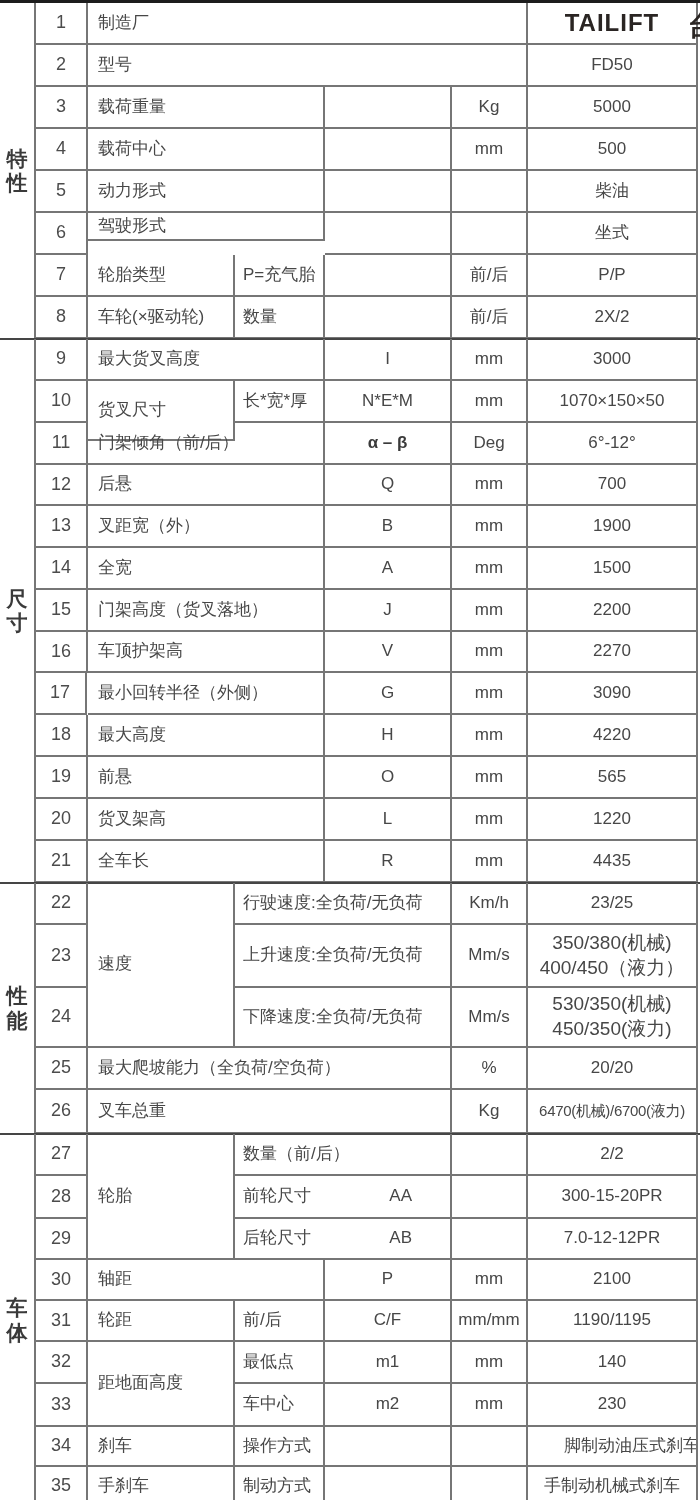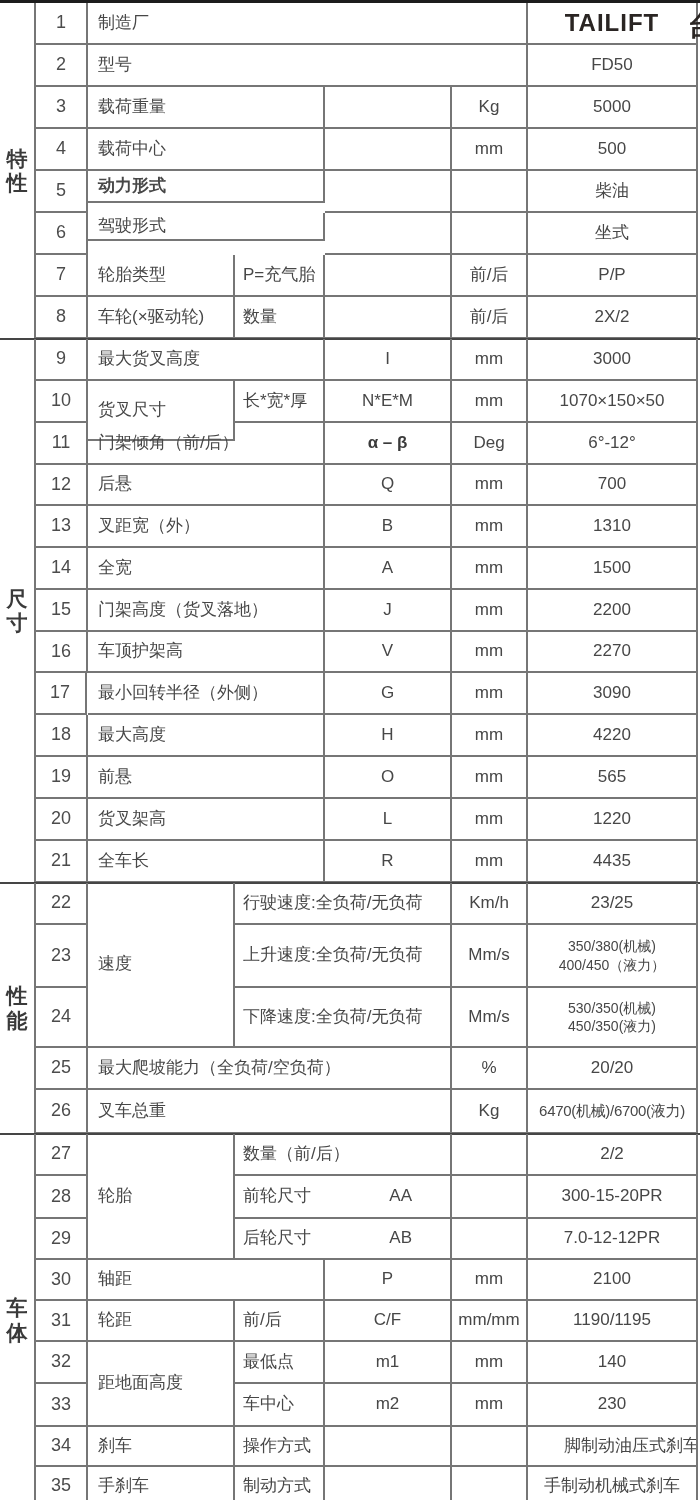--- a/index.html
+++ b/index.html
@@ -30,21 +30,21 @@
   .cell.cat{
     border-bottom:none;
     font-weight:bold;font-size:21px;color:#3a3a3a;
     flex-direction:column;letter-spacing:0;line-height:1.15;
   }
   .cell.cat span{display:block;}
   .cell.num{font-size:18px;color:#4c4c4c;}
   .cell.brand{font-weight:bold;font-size:24px;color:#2a2523;letter-spacing:1px;}
   .cell.bold{font-weight:bold;color:#3a3a3a;}
   .cell.tight{font-size:15px;letter-spacing:-0.3px;}
-  .cell.twoline{font-size:14px;line-height:1.3;}
+  .cell.twoline{font-size:19px;line-height:1.3;}
   .cell .stack{display:flex;flex-direction:column;align-items:center;}
   .cell.pairflex{justify-content:space-between;padding:0 38px 0 8px;text-align:left;}
   .cell .pair-sym{font-size:17px;}
   #logo-frag{
     position:absolute;
     font-weight:bold;font-size:27px;color:#2a2523;
     font-family:"Liberation Sans","DejaVu Sans",sans-serif;
   }
 </style>
 </head>
@@ -67,21 +67,21 @@
       <div class="cell left" style="left: 88px; top: 87px; width: 237px; height: 42px;">载荷重量</div>
       <div class="cell" style="left: 325px; top: 87px; width: 127px; height: 42px;"></div>
       <div class="cell" style="left: 452px; top: 87px; width: 76px; height: 42px;">Kg</div>
       <div class="cell" style="left: 528px; top: 87px; width: 170px; height: 42px;">5000</div>
       <div class="cell num" style="left: 36px; top: 129px; width: 52px; height: 42px;">4</div>
       <div class="cell left" style="left: 88px; top: 129px; width: 237px; height: 42px;">载荷中心</div>
       <div class="cell" style="left: 325px; top: 129px; width: 127px; height: 42px;"></div>
       <div class="cell" style="left: 452px; top: 129px; width: 76px; height: 42px;">mm</div>
       <div class="cell" style="left: 528px; top: 129px; width: 170px; height: 42px;">500</div>
       <div class="cell num" style="left: 36px; top: 171px; width: 52px; height: 42px;">5</div>
-      <div class="cell left" style="left: 88px; top: 171px; width: 237px; height: 32px; font-weight: bold;">动力形式</div>
+      <div class="cell left" style="left: 88px; top: 171px; width: 237px; height: 42px;">动力形式</div>
       <div class="cell" style="left: 325px; top: 171px; width: 127px; height: 42px;"></div>
       <div class="cell" style="left: 452px; top: 171px; width: 76px; height: 42px;"></div>
       <div class="cell" style="left: 528px; top: 171px; width: 170px; height: 42px;">柴油</div>
       <div class="cell num" style="left: 36px; top: 213px; width: 52px; height: 42px;">6</div>
       <div class="cell left" style="left: 88px; top: 213px; width: 237px; height: 28px;">驾驶形式</div>
       <div class="cell" style="left: 325px; top: 213px; width: 127px; height: 42px;"></div>
       <div class="cell" style="left: 452px; top: 213px; width: 76px; height: 42px;"></div>
       <div class="cell" style="left: 528px; top: 213px; width: 170px; height: 42px;">坐式</div>
       <div class="cell num" style="left: 36px; top: 255px; width: 52px; height: 42px;">7</div>
       <div class="cell left" style="left: 88px; top: 255px; width: 147px; height: 42px;">轮胎类型</div>
@@ -118,21 +118,21 @@
       <div class="cell" style="left: 528px; top: 423px; width: 170px; height: 42px;">6°-12°</div>
       <div class="cell num" style="left: 36px; top: 465px; width: 52px; height: 41px;">12</div>
       <div class="cell left" style="left: 88px; top: 465px; width: 237px; height: 41px;">后悬</div>
       <div class="cell" style="left: 325px; top: 465px; width: 127px; height: 41px;">Q</div>
       <div class="cell" style="left: 452px; top: 465px; width: 76px; height: 41px;">mm</div>
       <div class="cell" style="left: 528px; top: 465px; width: 170px; height: 41px;">700</div>
       <div class="cell num" style="left: 36px; top: 506px; width: 52px; height: 42px;">13</div>
       <div class="cell left" style="left: 88px; top: 506px; width: 237px; height: 42px;">叉距宽（外）</div>
       <div class="cell" style="left: 325px; top: 506px; width: 127px; height: 42px;">B</div>
       <div class="cell" style="left: 452px; top: 506px; width: 76px; height: 42px;">mm</div>
-      <div class="cell" style="left: 528px; top: 506px; width: 170px; height: 42px;">1310</div>
+      <div class="cell" style="left: 528px; top: 506px; width: 170px; height: 42px;">1900</div>
       <div class="cell num" style="left: 36px; top: 548px; width: 52px; height: 42px;">14</div>
       <div class="cell left" style="left: 88px; top: 548px; width: 237px; height: 42px;">全宽</div>
       <div class="cell" style="left: 325px; top: 548px; width: 127px; height: 42px;">A</div>
       <div class="cell" style="left: 452px; top: 548px; width: 76px; height: 42px;">mm</div>
       <div class="cell" style="left: 528px; top: 548px; width: 170px; height: 42px;">1500</div>
       <div class="cell num" style="left: 36px; top: 590px; width: 52px; height: 42px;">15</div>
       <div class="cell left" style="left: 88px; top: 590px; width: 237px; height: 42px;">门架高度（货叉落地）</div>
       <div class="cell" style="left: 325px; top: 590px; width: 127px; height: 42px;">J</div>
       <div class="cell" style="left: 452px; top: 590px; width: 76px; height: 42px;">mm</div>
       <div class="cell" style="left: 528px; top: 590px; width: 170px; height: 42px;">2200</div>

